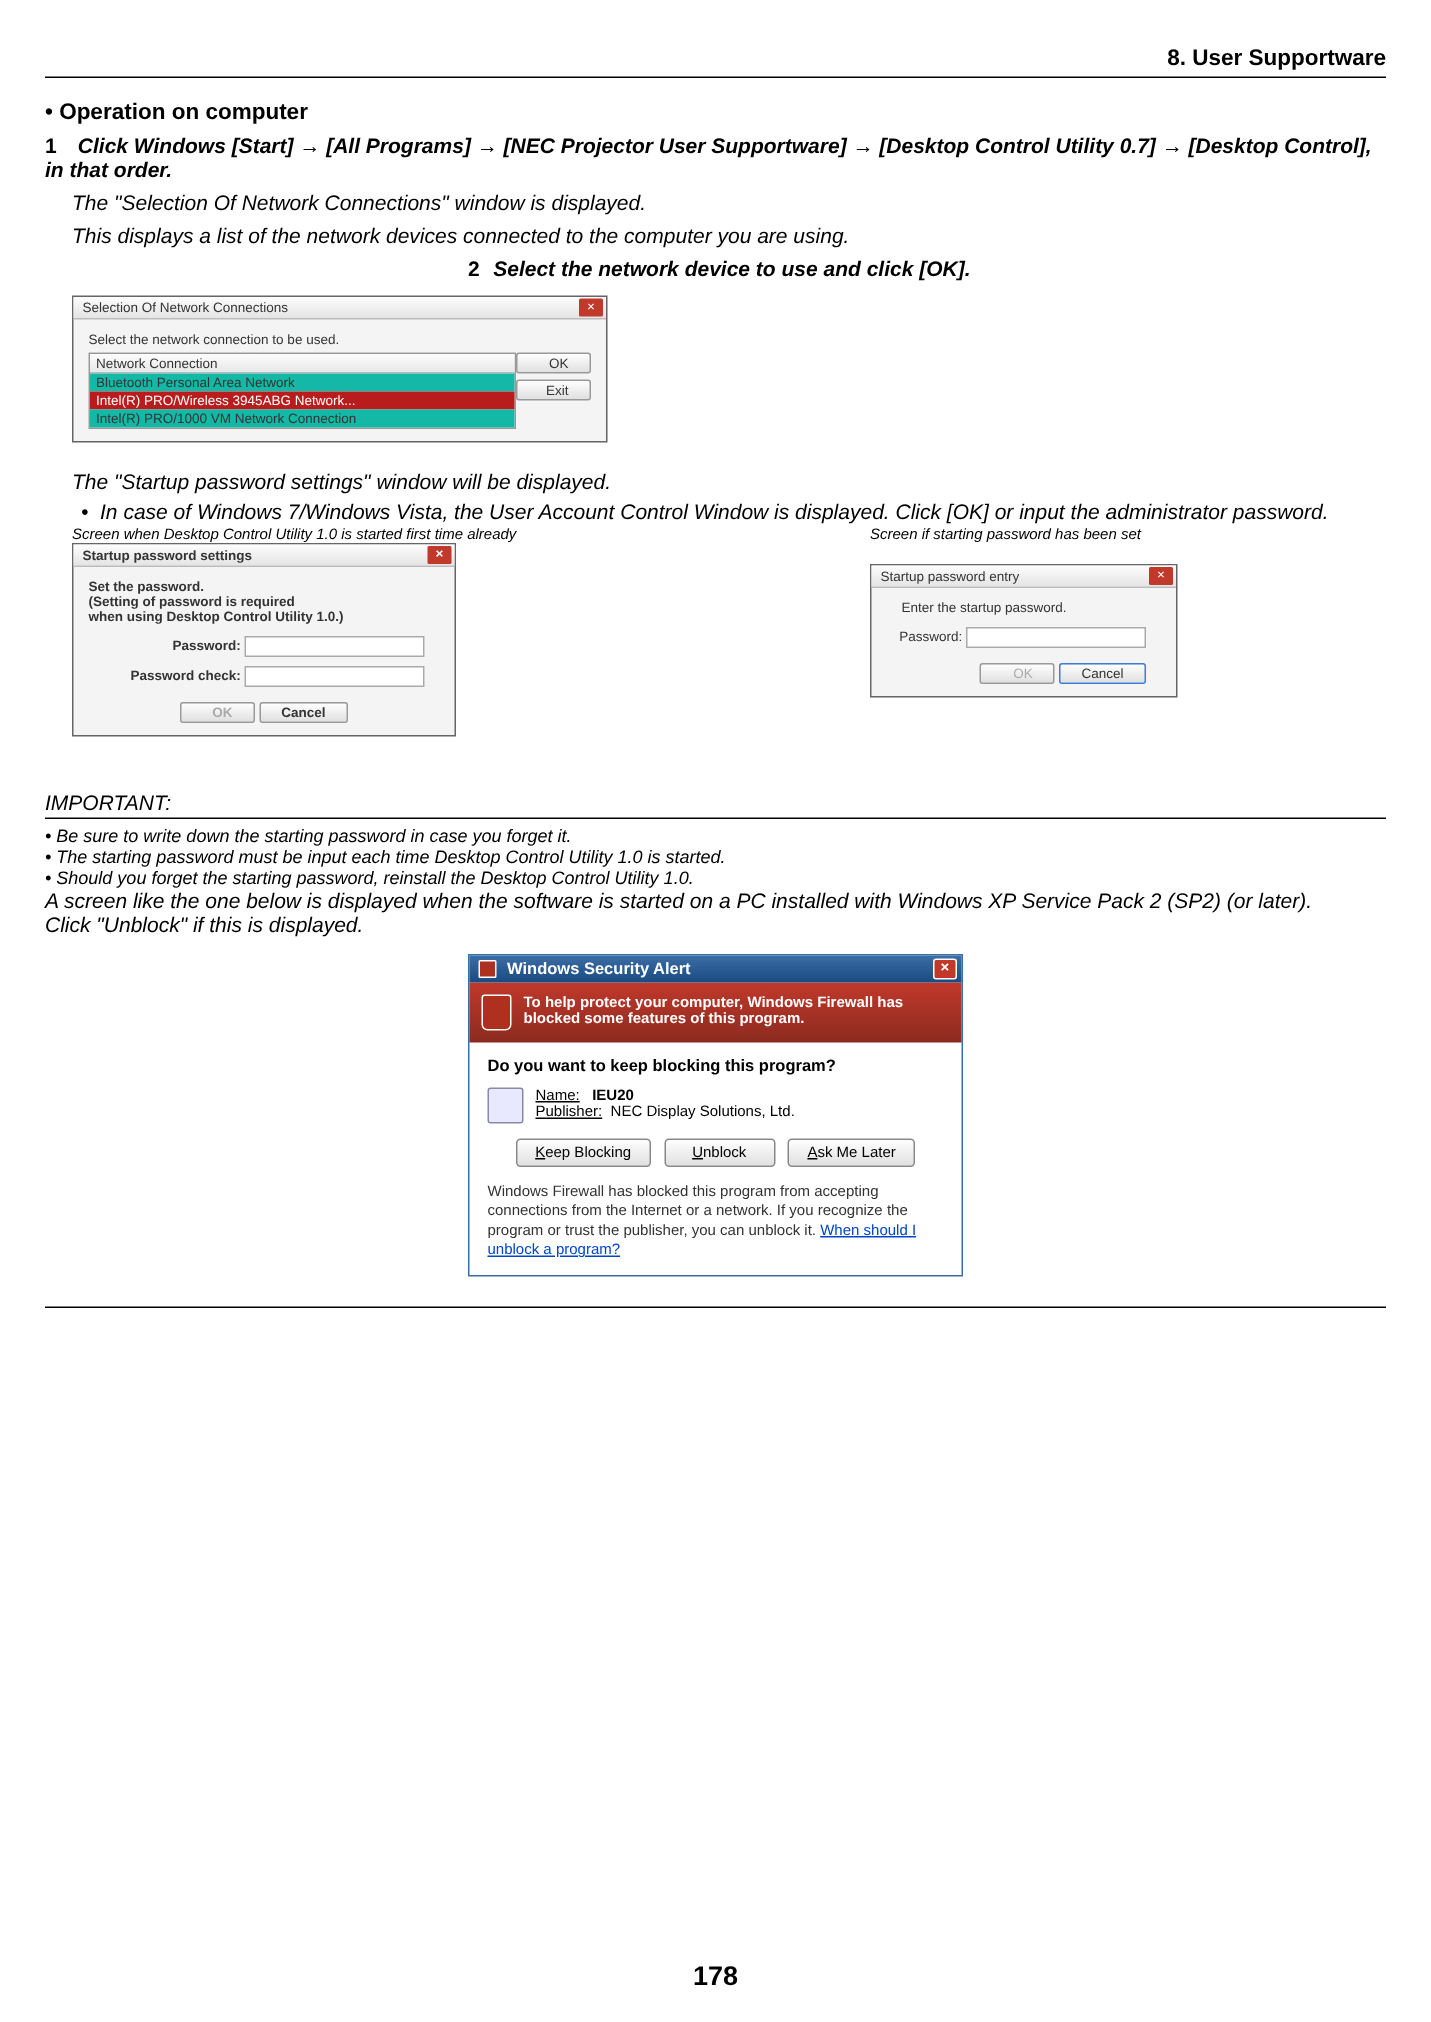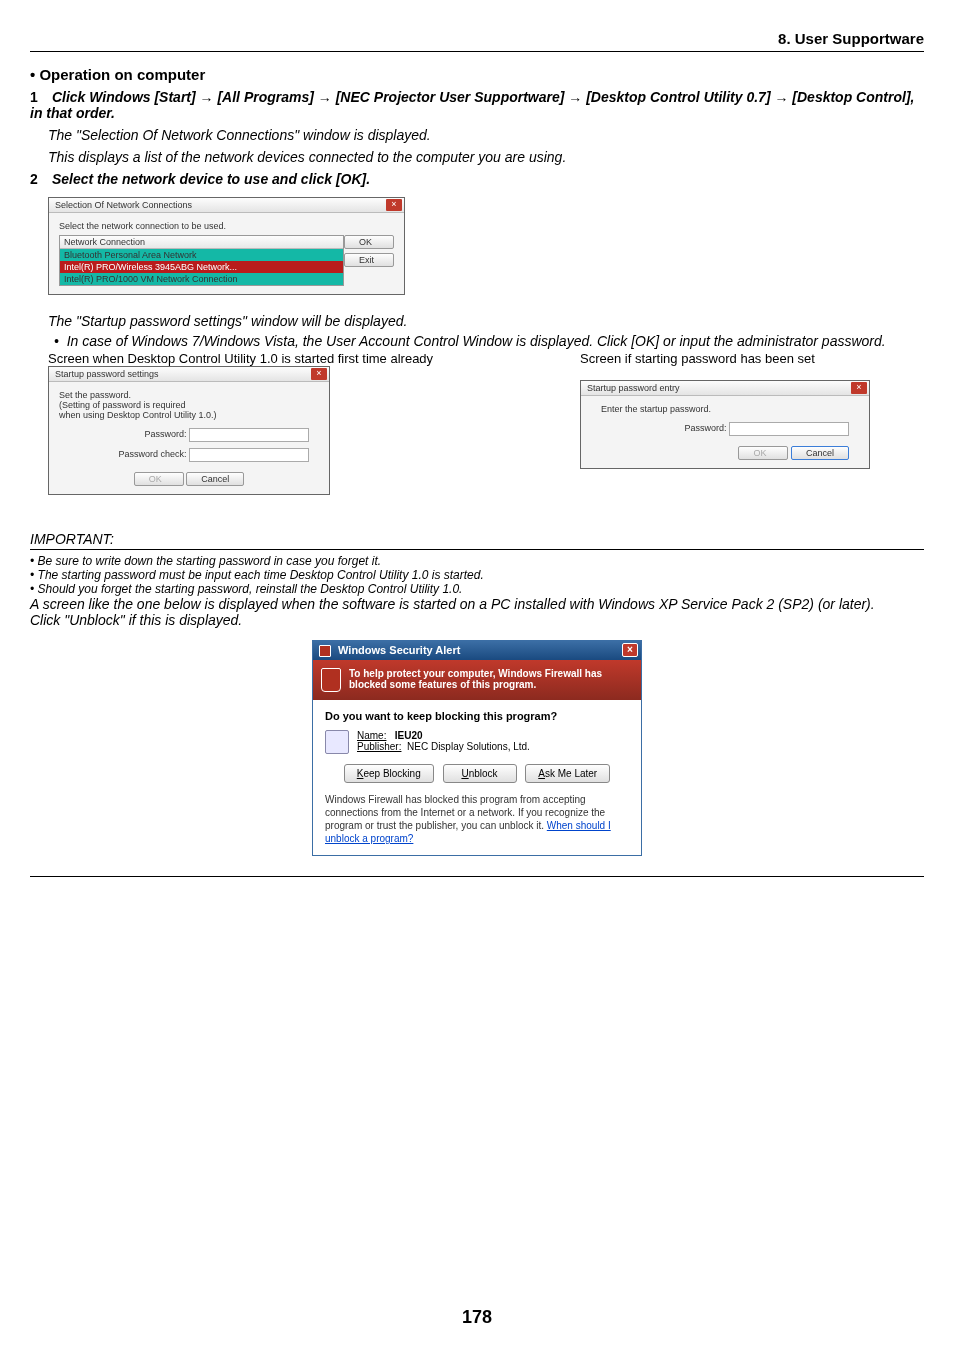--- a/index.html
+++ b/index.html
@@ -88,21 +88,21 @@
       background: #b91c1c;
       color: #fff;
     }
     .small-btn {
       display: inline-block;
       border: 1px solid #999;
       background: linear-gradient(#fefefe, #e0e0e0);
       padding: 1px 14px;
       font-size: 9px;
       border-radius: 2px;
-      text-align: left;
+      text-align: right;
       min-width: 50px;
     }
     .input-field {
       border: 1px solid #aaa;
       background: #fff;
       height: 14px;
       display: inline-block;
       vertical-align: middle;
     }
     .bullet {
@@ -111,21 +111,22 @@
       margin-left: 36px;
       text-indent: -12px;
       margin-top: 4px;
     }
     .two-col {
       display: flex;
       gap: 130px;
       margin-top: 2px;
     }
     .col-label {
-      font-size: 13px;
+      font-style: italic;
+      font-size: 10px;
       margin-left: 18px;
     }
     .important-label {
       font-style: italic;
       font-size: 14px;
       margin-top: 30px;
     }
     .hr-line {
       border: none;
       border-top: 1px solid #000;
@@ -277,21 +278,21 @@
 <div class="step">
   <span class="num">1</span>
   <span>
     <span>Click Windows [Start] </span><span>→</span><span> [All Programs] </span><span>→</span><span> [NEC Projector User Supportware] </span><span>→</span><span> [Desktop Control Utility 0.7] </span><span>→</span><span> [Desktop Control], in that order.</span>
   </span>
 </div>
 <div class="italic-line">The "Selection Of Network Connections" window is displayed.</div>
 <div class="italic-line">This displays a list of the network devices connected to the computer you are using.</div>
 
 
-<div class="step" style="margin-top:6px;">
+<div class="step" style="margin-top:6px;text-align:center;">
   <span class="num">2</span>
   <span>Select the network device to use and click [OK].</span>
 </div>
 
 
 <div class="screenshot-box" style="width:357px;">
   <div class="dlg-title">
     <span>Selection Of Network Connections</span>
     <span class="dlg-close">×</span>
   </div>
@@ -313,21 +314,21 @@
     </div>
   </div>
 </div>
 
 <div class="italic-line" style="margin-top:12px;">The "Startup password settings" window will be displayed.</div>
 <div class="bullet">•&nbsp;&nbsp;<span>In case of Windows 7/Windows Vista, the User Account Control Window is displayed. Click [OK] or input the administrator password.</span></div>
 
 <div class="two-col">
   <div style="flex:0 0 420px;">
     <div class="col-label">Screen when Desktop Control Utility 1.0 is started first time already</div>
-    <div class="screenshot-box" style="width:282px; margin-top:0;">
+    <div class="screenshot-box" style="width:256px; margin-top:0;font-weight:bold;">
       <div class="dlg-title">
         <span>Startup password settings</span>
         <span class="dlg-close">×</span>
       </div>
       <div class="dlg-body">
         <div>Set the password.</div>
         <div>(Setting of password is required</div>
         <div>when using Desktop Control Utility 1.0.)</div>
         <div style="margin-top:8px; text-align:right; padding-right:10px;">
           <span>Password:</span>
@@ -339,21 +340,21 @@
         </div>
         <div style="text-align:center; margin-top:10px;">
           <span class="small-btn" style="color:#aaa;">OK</span>
           <span class="small-btn">Cancel</span>
         </div>
       </div>
     </div>
   </div>
   <div style="flex:1;">
     <div class="col-label" style="margin-left:0;">Screen if starting password has been set</div>
-    <div class="screenshot-box" style="width:290px; margin-left:0; margin-top:14px;">
+    <div class="screenshot-box" style="width:205px; margin-left:0; margin-top:14px;">
       <div class="dlg-title">
         <span>Startup password entry</span>
         <span class="dlg-close">×</span>
       </div>
       <div class="dlg-body">
         <div style="margin-left:10px;">Enter the startup password.</div>
         <div style="margin-top:8px; text-align:right; padding-right:10px;">
           <span>Password:</span>
           <span class="input-field" style="width:120px;"></span>
         </div>

